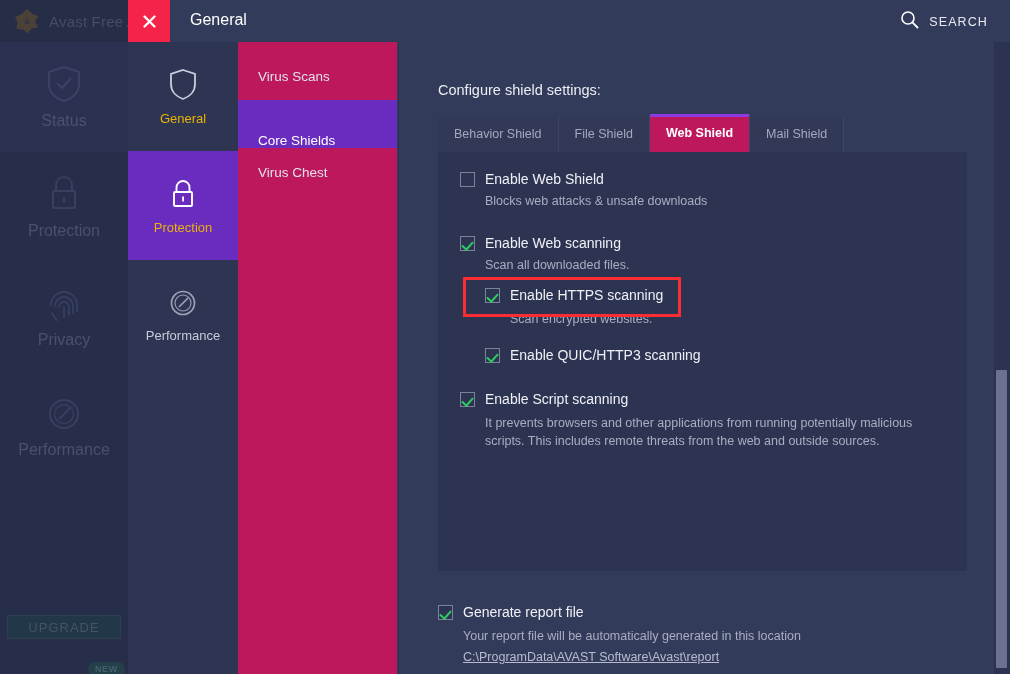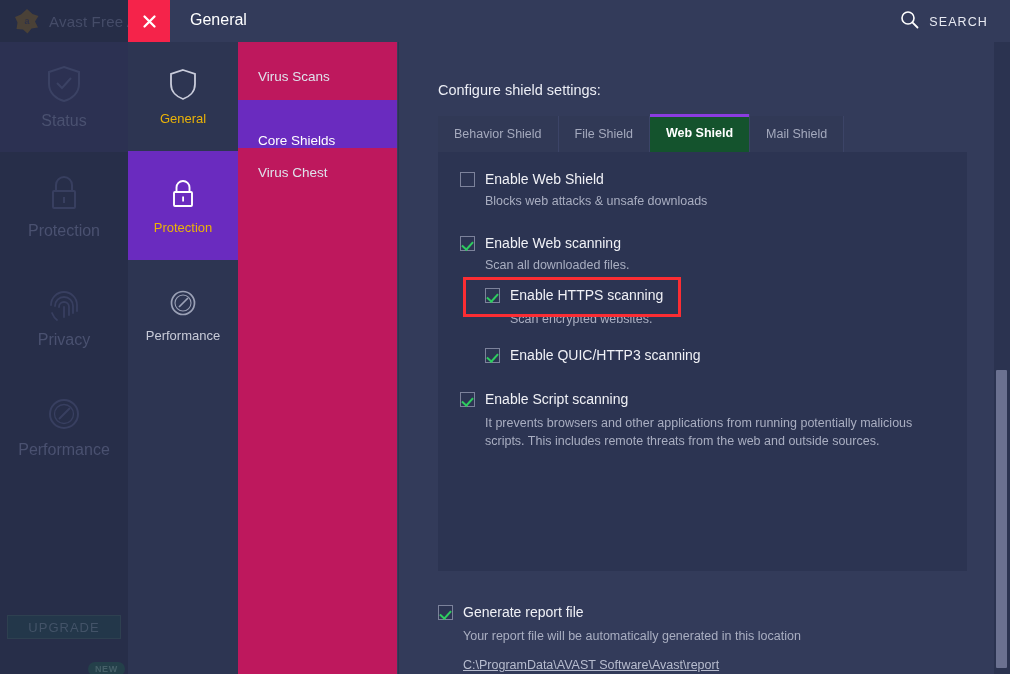--- a/index.html
+++ b/index.html
@@ -126,21 +126,21 @@
   }
   .tab {
     height: 36px; padding: 0 16px;
     display: flex; align-items: center; justify-content: center;
     font-size: 12.5px; color: #a4a9bd;
     background: #313956; border-right: 1px solid #3c4467;
     cursor: pointer; position: relative;
   }
   .tab:first-child { border-left: none; }
   .tab.active {
-    background: #14532d; color: #ffffff; font-weight: bold;
+    background: #be185d; color: #ffffff; font-weight: bold;
     height: 38px;
   }
   .tab.active::before {
     content: ""; position: absolute; left: 0; right: 0; top: 0; height: 3px;
     background: #8b3ce0;
   }
   .panel {
     position: absolute; left: 39px; top: 110px; width: 529px; height: 419px;
     background: #2c3452;
   }
@@ -410,21 +410,21 @@
 
         </div>
       </div>
 
       <div class="report-sec">
         <div class="row">
           <span class="cb checked"></span>
           <span class="row-label">Generate report file</span>
         </div>
         <div class="desc desc-ind" style="margin-top:6px;">Your report file will be automatically generated in this location</div>
-        <div class="desc-ind" style="margin-top:10px;">
+        <div class="desc-ind" style="margin-top:2px;">
           <span class="report-link">C:\ProgramData\AVAST Software\Avast\report</span>
         </div>
       </div>
 
     </div>
   </div>
 
   <div class="vscroll-track"></div>
   <div class="vscroll-thumb"></div>
 

